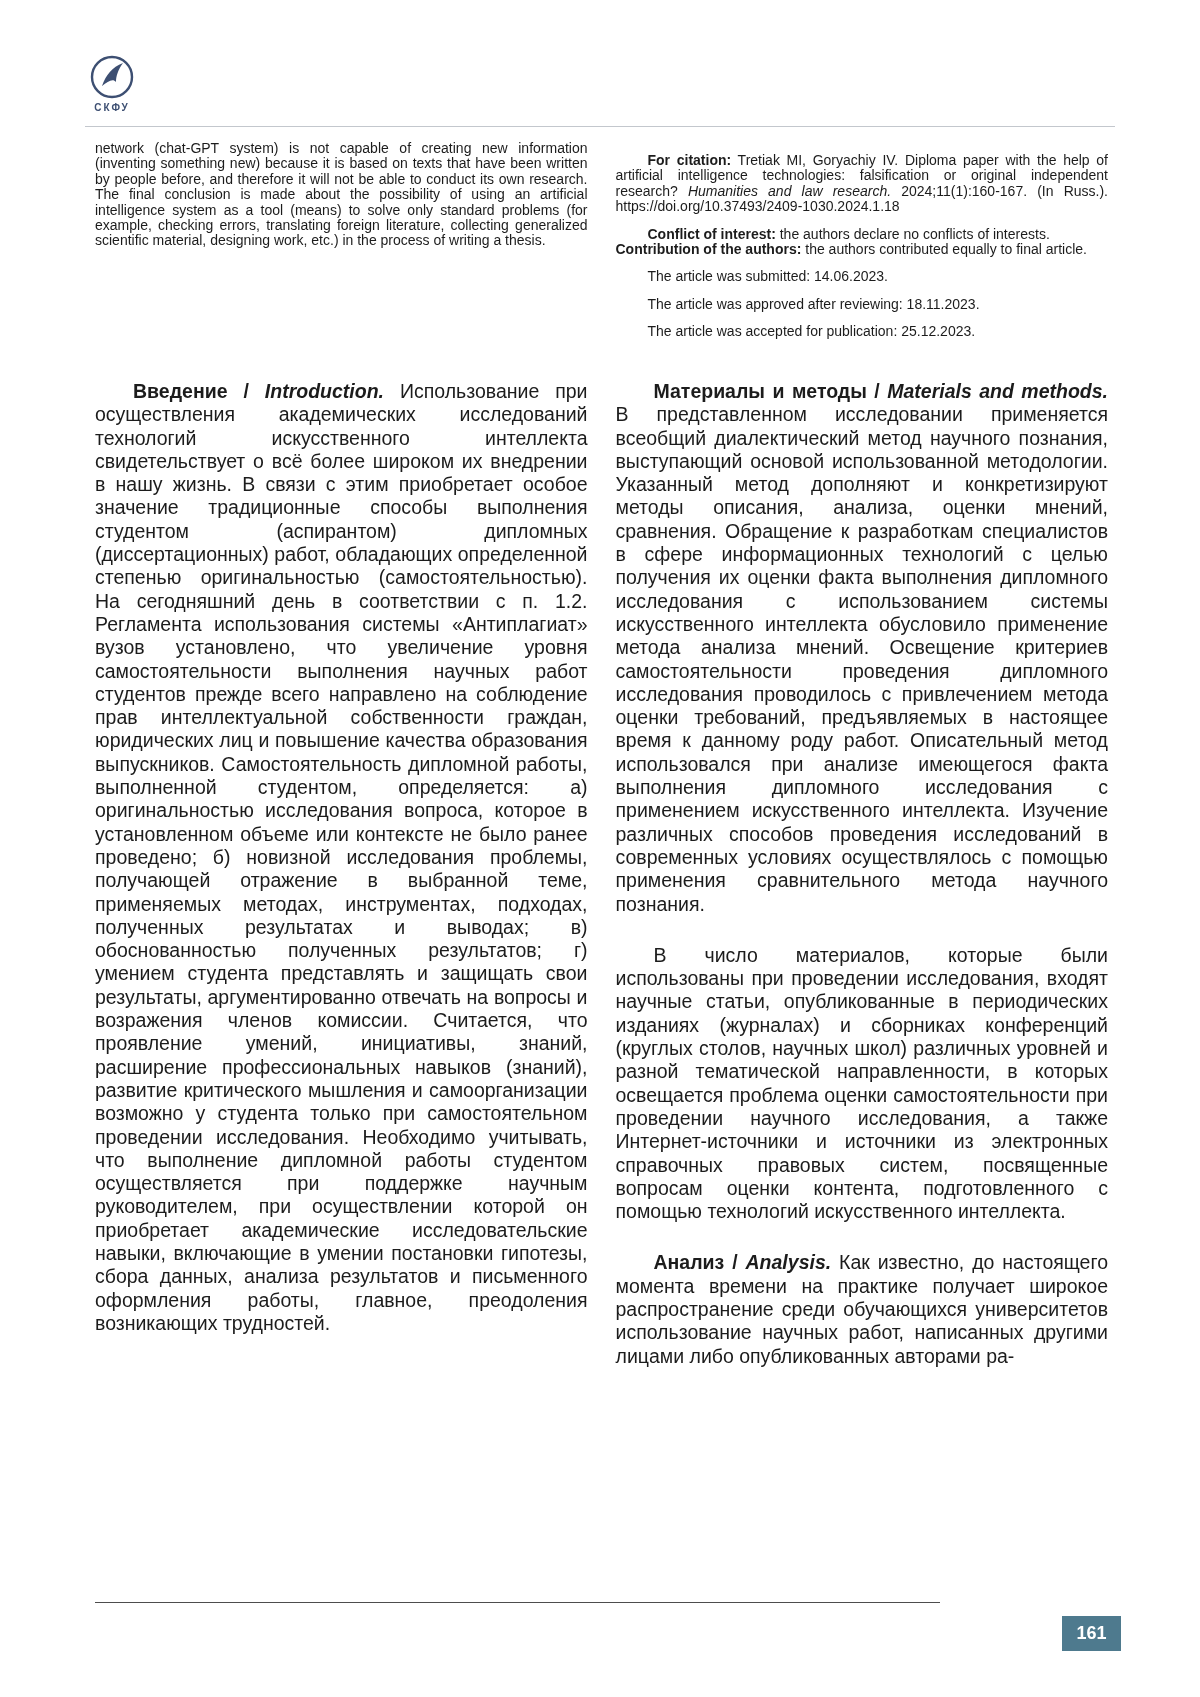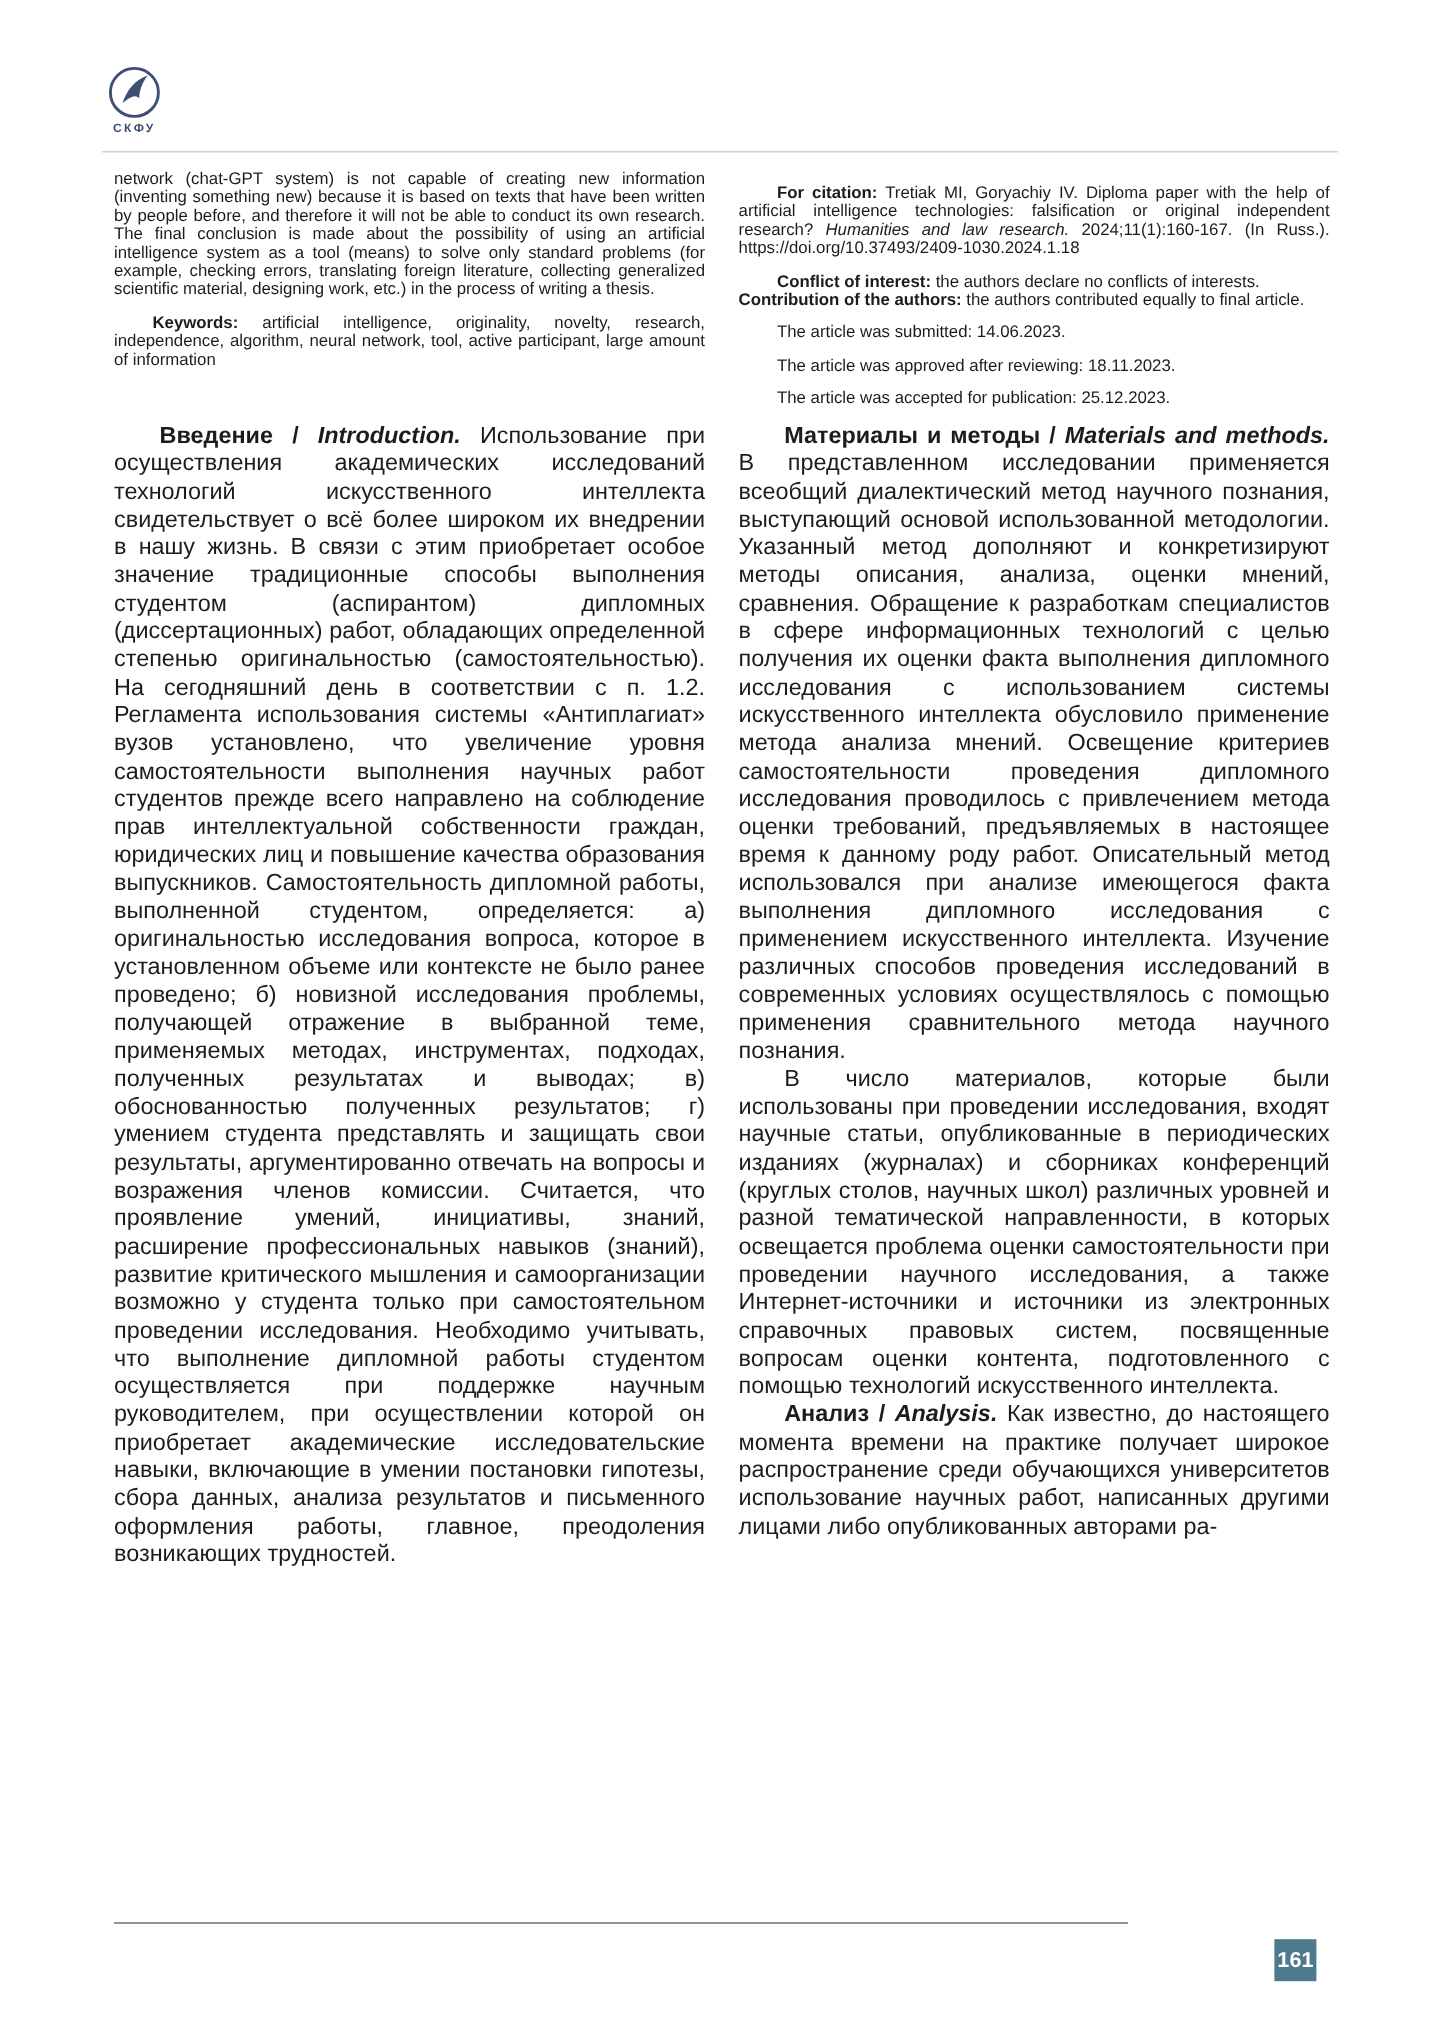--- a/index.html
+++ b/index.html
@@ -74,36 +74,36 @@
     gap: 28px;
   }
   .col { flex: 1 1 0; min-width: 0; }
   p.body {
     font-size: 19.5px;
     line-height: 23.3px;
     text-align: justify;
     margin: 0;
     hyphens: auto;
   }
-  p.body.ind { text-indent: 38px; }
+  p.body.ind { text-indent: 38px; margin-top: 28px; }
   b.it { font-style: italic; }
 
   
   .footer-rule {
     position: absolute;
     top: 1602px;
     left: 95px;
     width: 845px;
     border-top: 1.5px solid #4d4d4d;
   }
   .page-badge {
     position: absolute;
     left: 1062px;
     top: 1616px;
-    width: 35px;
+    width: 59px;
     height: 35px;
     background: #4e7a8e;
     color: #ffffff;
     font-size: 18px;
     font-weight: 700;
     display: flex;
     align-items: center;
     justify-content: center;
   }
 </style>
@@ -117,21 +117,20 @@
       <circle cx="23" cy="23" r="20" fill="none" stroke="#3d4f72" stroke-width="2.4"></circle>
       <path d="M13 32 C17 21, 23 13, 34 9 C29 16, 27 22, 27 28 C24 24, 19 27, 13 32 Z" fill="#3d4f72"></path>
     </svg>
     <div class="logo-label">СКФУ</div>
   </div>
   <div class="header-rule"></div>
 
   <div class="top-info">
     <div class="ti-col" lang="en">
       <p class="small">network (chat-GPT system) is not capable of creating new information (inventing something new) because it is based on texts that have been written by people before, and therefore it will not be able to conduct its own research. The final conclusion is made about the possibility of using an artificial intelligence system as a tool (means) to solve only standard problems (for example, checking errors, translating foreign literature, collecting generalized scientific material, designing work, etc.) in the process of writing a thesis.</p>
-      <p class="small ind"><b>Keywords:</b><span> artificial intelligence, originality, novelty, research, independence, algorithm, neural network, tool, active participant, large amount of information</span></p>
     </div>
     <div class="ti-col" lang="en">
       <p class="small ind"><b>For citation:</b><span> Tretiak MI, Goryachiy IV. Diploma paper with the help of artificial intelligence technologies: falsification or original independent research? </span><i>Humanities and law research.</i><span> 2024;11(1):160-167. (In Russ.). https://doi.org/10.37493/2409-1030.2024.1.18</span></p>
       <p class="small ind"><b>Conflict of interest:</b><span> the authors declare no conflicts of interests.</span></p>
       <p class="small"><b>Contribution of the authors:</b><span> the authors contributed equally to final article.</span></p>
       <p class="small ind">The article was submitted: 14.06.2023.</p>
       <p class="small ind">The article was approved after reviewing: 18.11.2023.</p>
       <p class="small ind">The article was accepted for publication: 25.12.2023.</p>
     </div>
   </div>

